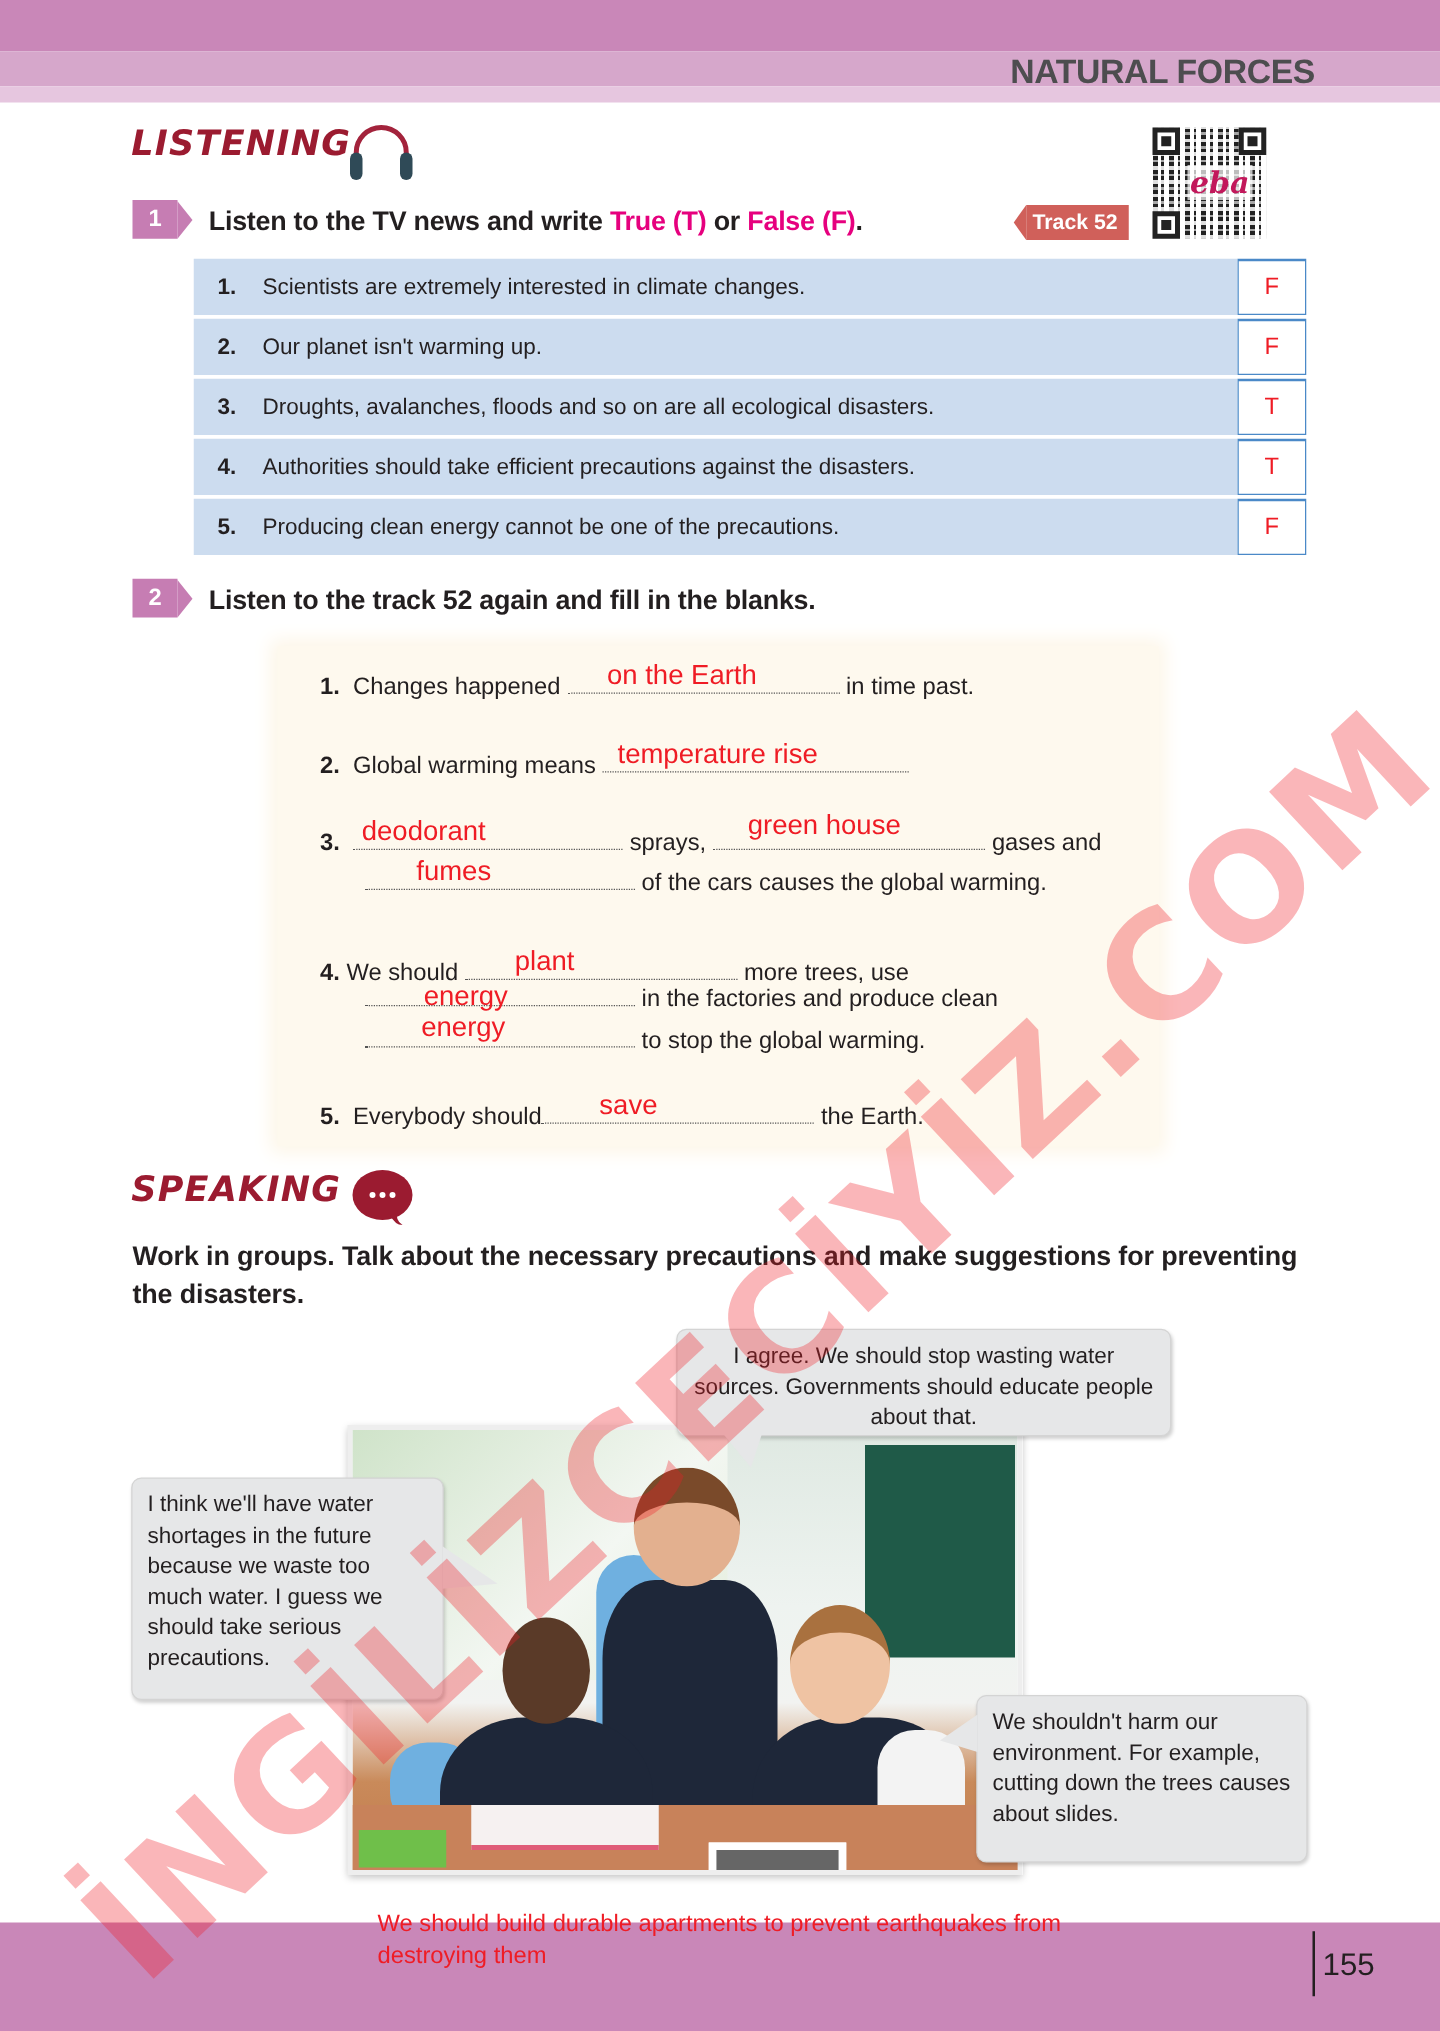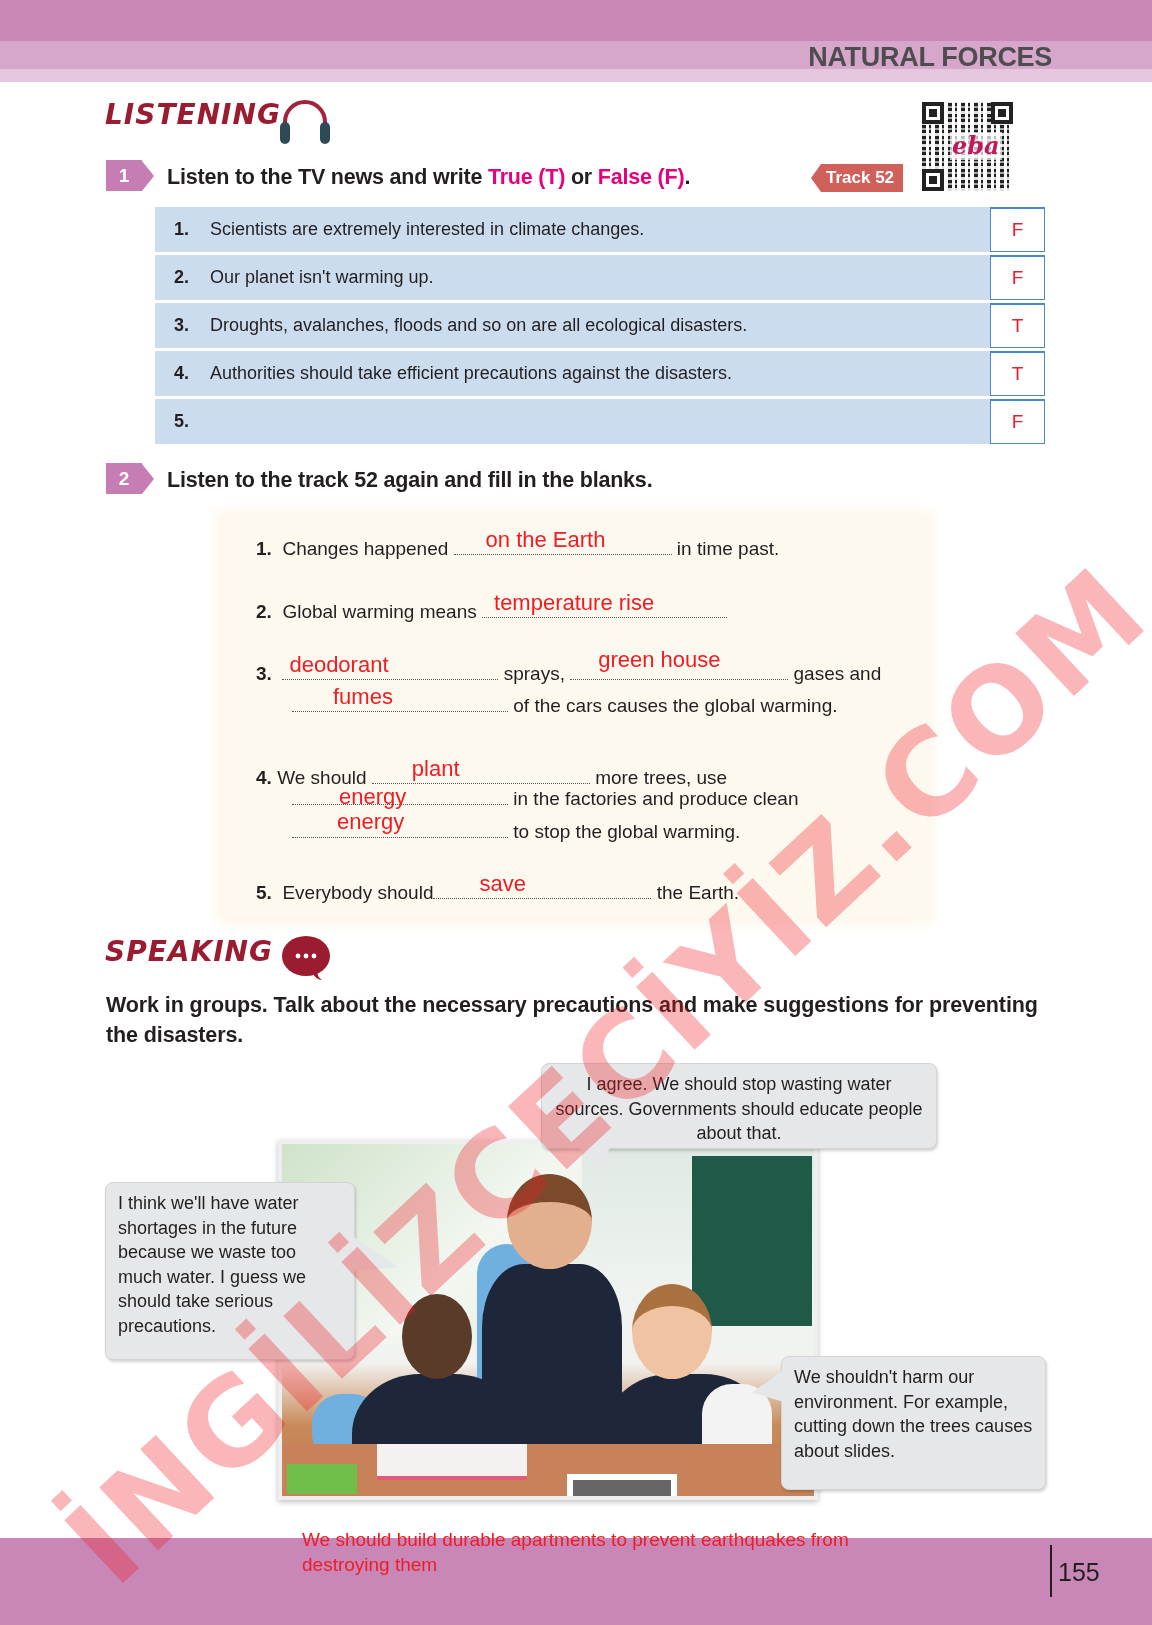--- a/index.html
+++ b/index.html
@@ -156,20 +156,21 @@
   <div class="tf-row">
     <div class="stmt">
         <span class="n">4.</span>
         <span>Authorities should take efficient precautions against the disasters.</span>
       </div>
     <div class="ans">T</div>
   </div>
   <div class="tf-row">
     <div class="stmt">
         <span class="n">5.</span>
+        <span>Producing clean energy cannot be one of the precautions.</span>
       </div>
     <div class="ans">F</div>
   </div>
 </div>
 
 <div class="ex-badge" style="left:106px; top:463px;">
   <span class="num">2</span>
   <span class="arrow"></span>
 </div>
 <div class="ex-instr" style="left:167px; top:468px;">Listen to the track 52 again and fill in the blanks.</div>

